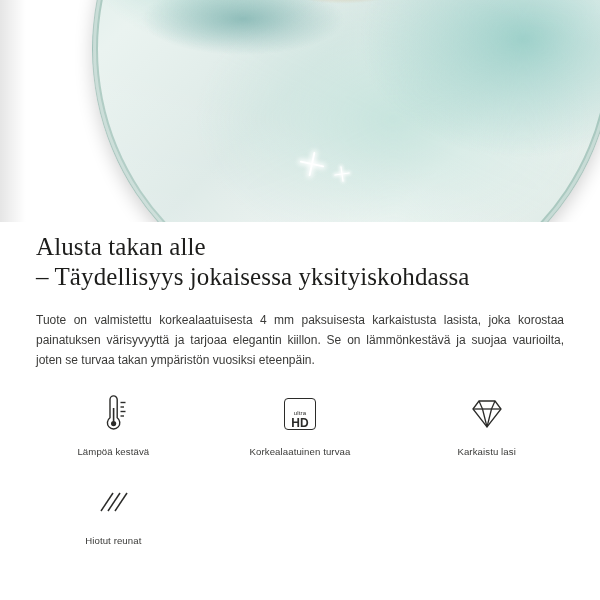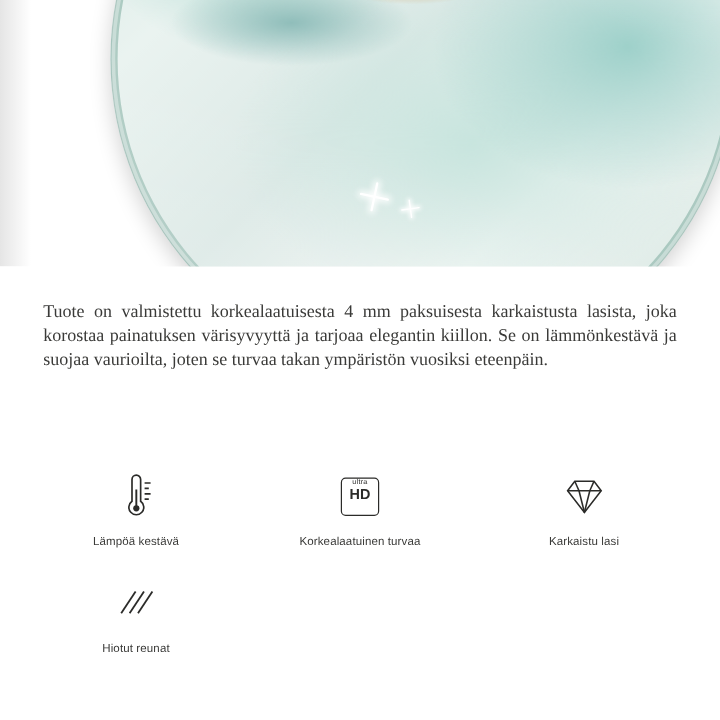--- a/index.html
+++ b/index.html
@@ -111,26 +111,25 @@
     font-size: 25px;
     line-height: 30px;
     color: #1d1d1b;
     font-weight: 400;
     margin: 0;
     letter-spacing: .1px;
   }
   .headline .line2 { display: block; }
   .body-copy {
     margin: 18px 0 0 0;
-    font-size: 15px;
+    font-size: 12px;
     line-height: 20px;
     color: #3a3a38;
     width: 528px;
     text-align: justify;
-    font-family: Liberation Serif, serif;
   }
 
   
   .features {
     position: absolute;
     left: 20px;
     top: 392px;
     width: 560px;
     display: grid;
     grid-template-columns: repeat(3, 1fr);
@@ -157,21 +156,21 @@
     letter-spacing: .1px;
   }
   .hd-badge {
     width: 30px;
     height: 30px;
     border: 1.4px solid #2b2b29;
     border-radius: 4px;
     display: flex;
     flex-direction: column;
     align-items: center;
-    justify-content: flex-start;
+    justify-content: flex-end;
     line-height: 1;
   }
   .hd-badge .ultra {
     font-size: 6px;
     letter-spacing: .2px;
     color: #2b2b29;
   }
   .hd-badge .hd {
     font-size: 12px;
     font-weight: bold;
@@ -190,20 +189,22 @@
     <div class="disc">
       <div class="disc-sheen"></div>
       <div class="sparkle s1"></div>
       <div class="sparkle s2"></div>
     </div>
     <div class="page-shadow"></div>
   </div>
 
   <div class="content">
     <h1 class="headline">
+      <span>Alusta takan alle</span>
+      <span class="line2">– Täydellisyys jokaisessa yksityiskohdassa</span>
     </h1>
     <p class="body-copy">Tuote on valmistettu korkealaatuisesta 4 mm paksuisesta karkaistusta lasista, joka korostaa painatuksen värisyvyyttä ja tarjoaa elegantin kiillon. Se on lämmönkestävä ja suojaa vaurioilta, joten se turvaa takan ympäristön vuosiksi eteenpäin.</p>
   </div>
 
   <div class="features">
 
     <div class="feature">
       <div class="feature-icon">
         <svg width="34" height="40" viewBox="0 0 34 40" fill="none" stroke="#2b2b29" stroke-width="1.4">
           <path d="M14 5.5a3.6 3.6 0 0 1 7.2 0v18.2a6.2 6.2 0 1 1-7.2 0z"></path>

